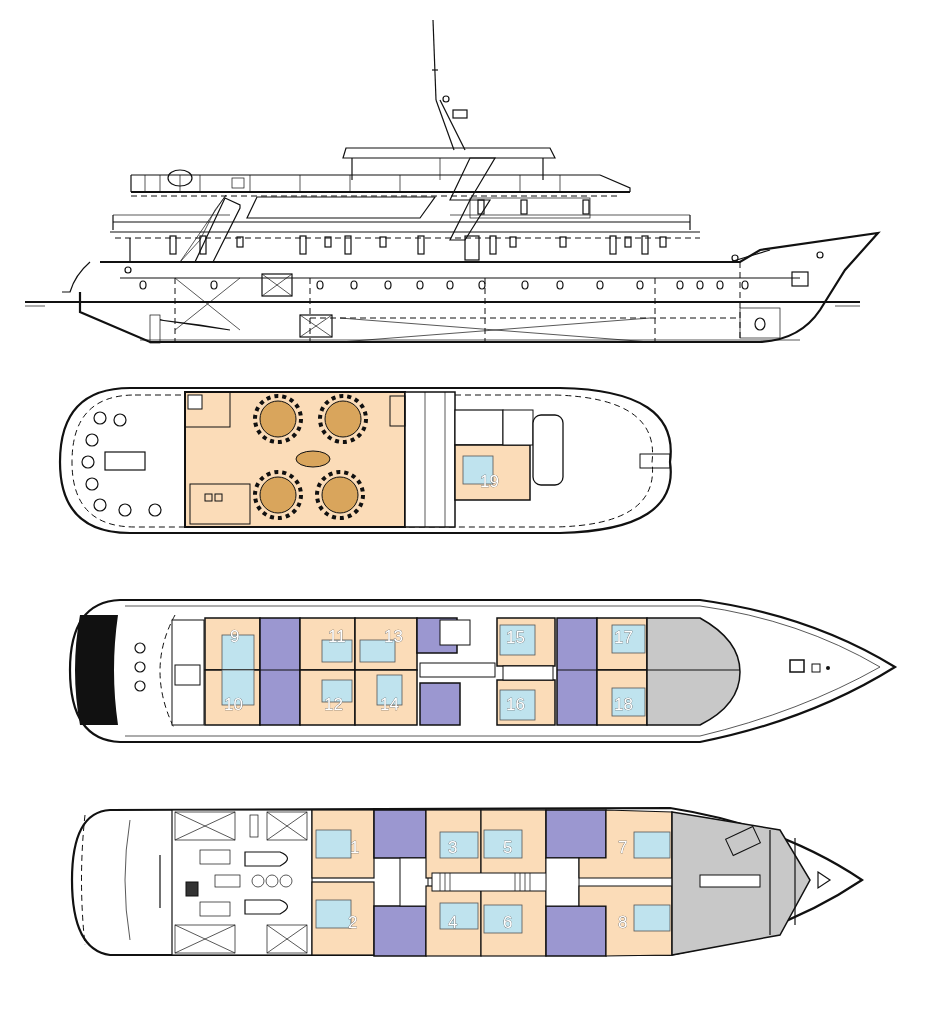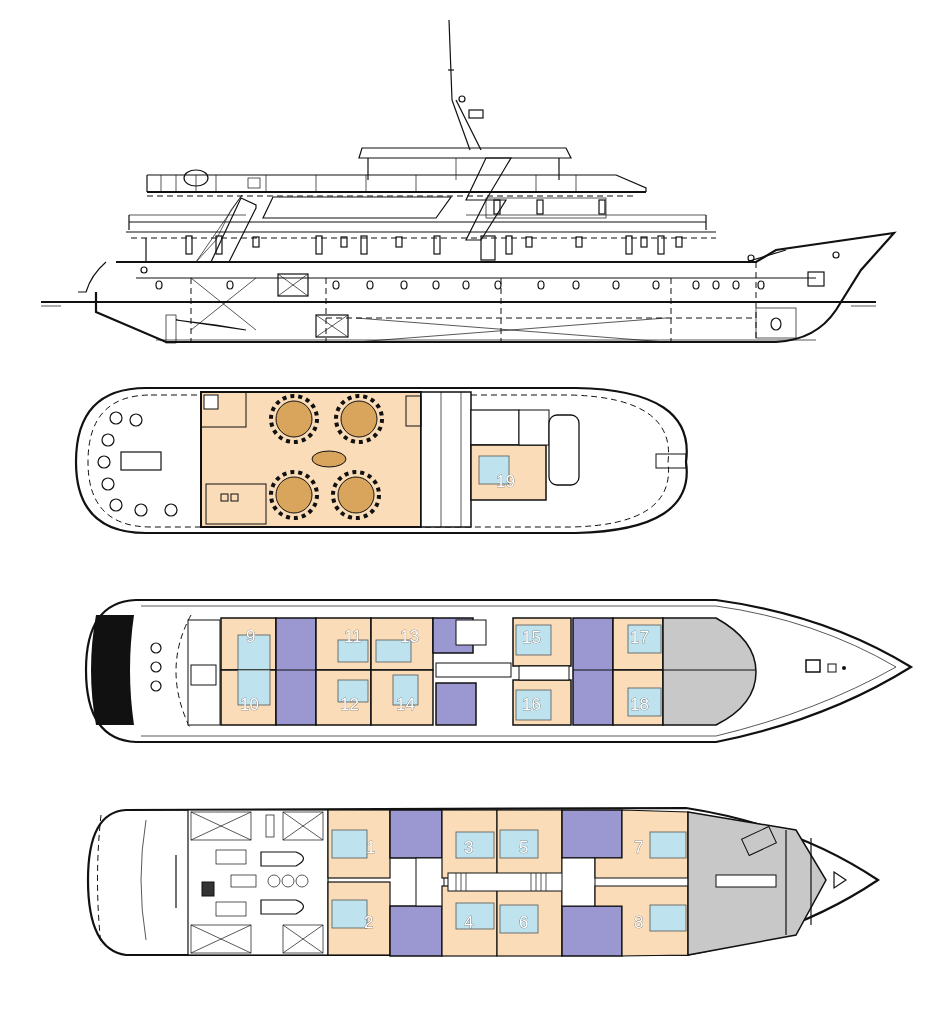--- a/index.html
+++ b/index.html
@@ -1,17 +1,17 @@
 <!DOCTYPE html>
 <html><head>
 <meta charset="utf-8">
 <style>
   html, body { margin:0; padding:0; background:#ffffff; }
   body { width:939px; height:1024px; position:relative; overflow:hidden; font-family:"Liberation Sans", sans-serif; }
-  .view { position:absolute; left:16px; width:917px; }
+  .view { position:absolute; left:0; width:917px; }
   svg { display:block; }
   .cabin-num { font-family:"Liberation Sans", sans-serif; font-size:17px; fill:#ffffff; stroke:#555; stroke-width:0.6px; paint-order:stroke; }
   .ln { fill:none; stroke:#111; stroke-width:1.2; }
   .thin { fill:none; stroke:#111; stroke-width:0.7; }
   .dash { fill:none; stroke:#111; stroke-width:1; stroke-dasharray:6 4; }
   .heavy { fill:none; stroke:#111; stroke-width:2.2; }
 </style>
 </head>
 <body>
 

